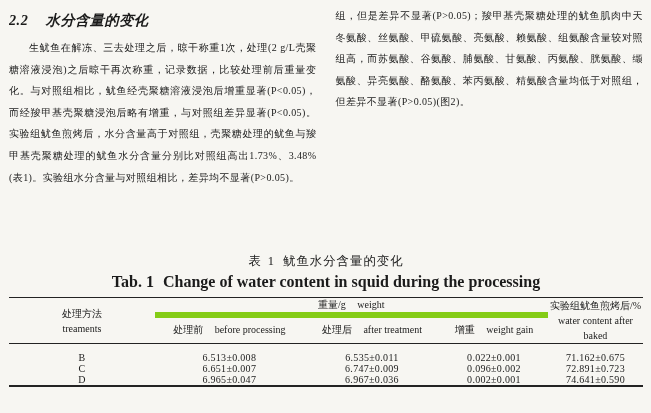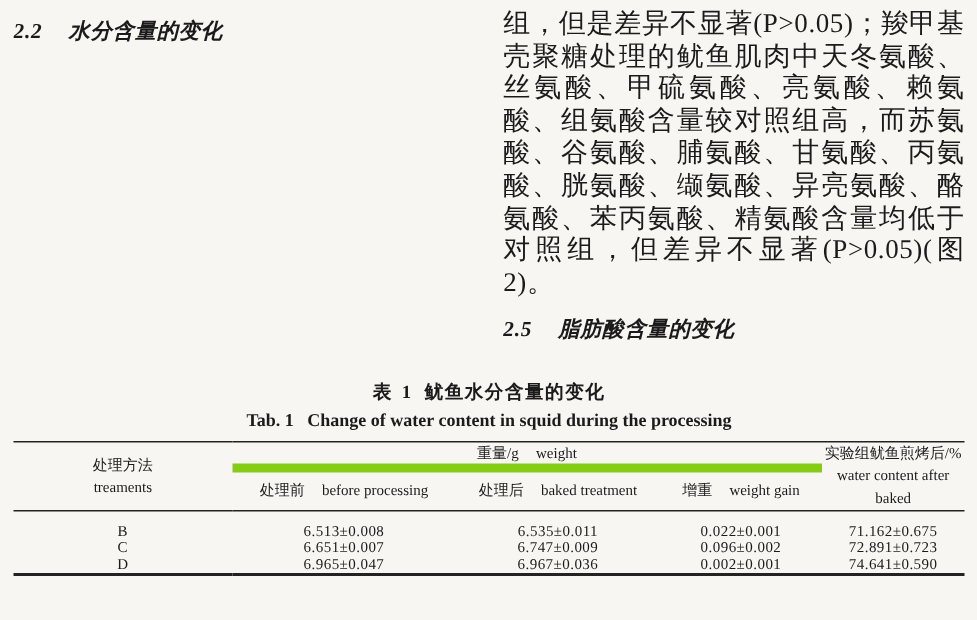--- a/index.html
+++ b/index.html
@@ -11,51 +11,51 @@
     color:#1b1b1b;
     padding:5px 8px 0 9px;
     overflow:hidden;
     font-family:"Liberation Serif","DejaVu Serif",serif;
   }
   
   .columns{display:flex;gap:19px;height:247px;overflow:hidden;}
   .col{flex:1;min-width:0;text-align:justify;}
   .body-text{
     margin:0;
-    font-size:18px;
+    font-size:10px;
     line-height:21.6px;
     letter-spacing:0.4px;
     text-align:justify;
   }
   .indent{text-indent:2em;}
   .sec-heading{
     margin:6px 0 7px 0;
     font-family:"Liberation Sans","DejaVu Sans",sans-serif;
     font-size:14.2px;
     font-weight:bold;
     letter-spacing:0.5px;
     font-style:italic;
   }
   .sec-heading .num{margin-right:13px;font-family:"Liberation Serif","DejaVu Serif",serif;}
   .rc-heading{margin-top:11px;}
   
   .table-block{margin-top:1px;}
   .caption-zh{
     text-align:center;
     font-family:"Liberation Sans","DejaVu Sans",sans-serif;
-    font-weight:bold;
+    font-weight:normal;
     font-size:12.4px;
     letter-spacing:1px;
     margin:0;
   }
   .caption-zh .cap-num{margin:0 8px 0 6px;font-family:"Liberation Serif","DejaVu Serif",serif;}
   .caption-en{
     text-align:center;
     font-weight:bold;
-    font-size:12px;
+    font-size:16px;
     margin:3px 0 0 0;
   }
   .caption-en .cap-num{margin-right:9px;}
   table.water{
     width:100%;
     border-collapse:collapse;
     table-layout:fixed;
     margin-top:6px;
     font-size:10px;
     border-top:1.6px solid #232323;
@@ -81,28 +81,25 @@
 
 <div class="page">
 
   <div class="columns">
 
     <div class="col">
       <h2 class="sec-heading">
         <span class="num">2.2</span>
         <span class="ttl">水分含量的变化</span>
       </h2>
+      <p class="body-text indent">生鱿鱼在解冻、三去处理之后，晾干称重1次，处理(2 g/L壳聚糖溶液浸泡)之后晾干再次称重，记录数据，比较处理前后重量变化。与对照组相比，鱿鱼经壳聚糖溶液浸泡后增重显著(P&lt;0.05)，而经羧甲基壳聚糖浸泡后略有增重，与对照组差异显著(P&lt;0.05)。实验组鱿鱼煎烤后，水分含量高于对照组，壳聚糖处理的鱿鱼与羧甲基壳聚糖处理的鱿鱼水分含量分别比对照组高出1.73%、3.48%(表1)。实验组水分含量与对照组相比，差异均不显著(P&gt;0.05)。</p>
     </div>
 
     <div class="col">
       <p class="body-text">组，但是差异不显著(P&gt;0.05)；羧甲基壳聚糖处理的鱿鱼肌肉中天冬氨酸、丝氨酸、甲硫氨酸、亮氨酸、赖氨酸、组氨酸含量较对照组高，而苏氨酸、谷氨酸、脯氨酸、甘氨酸、丙氨酸、胱氨酸、缬氨酸、异亮氨酸、酪氨酸、苯丙氨酸、精氨酸含量均低于对照组，但差异不显著(P&gt;0.05)(图2)。</p>
-      <h2 class="sec-heading rc-heading">
-        <span class="num">2.5</span>
-        <span class="ttl">脂肪酸含量的变化</span>
-      </h2>
     </div>
 
   </div>
 
   <div class="table-block">
 
     <p class="caption-zh">
       <span>表</span><span class="cap-num">1</span><span>鱿鱼水分含量的变化</span>
     </p>
     <p class="caption-en">
@@ -132,21 +129,21 @@
             <div>water content after baked</div>
           </th>
         </tr>
         <tr class="subhead">
           <th class="zh-en">
             <span class="zh">处理前</span>
             <span class="en">before processing</span>
           </th>
           <th class="zh-en">
             <span class="zh">处理后</span>
-            <span class="en">baked treatment</span>
+            <span class="en">after treatment</span>
           </th>
           <th class="zh-en">
             <span class="zh">增重</span>
             <span class="en">weight gain</span>
           </th>
         </tr>
       </thead>
       <tbody>
         <tr>
           <td>B</td>

